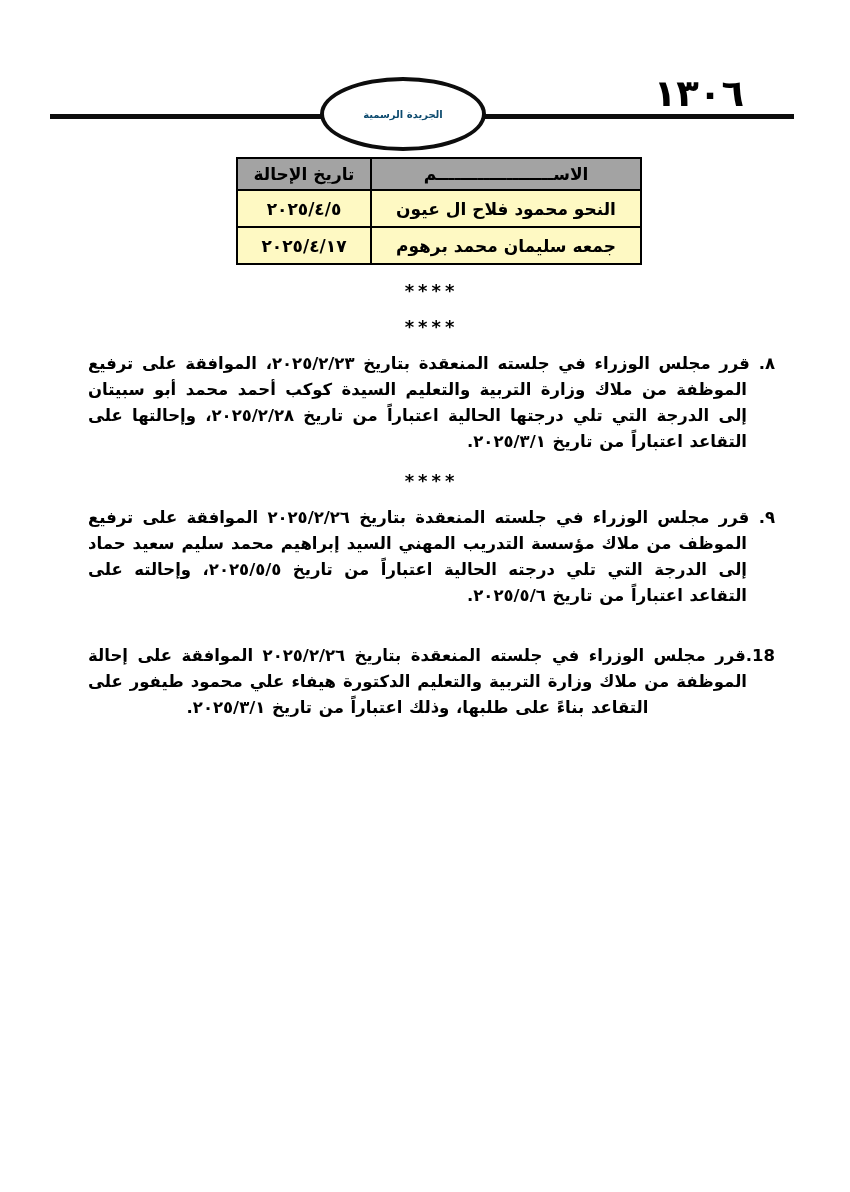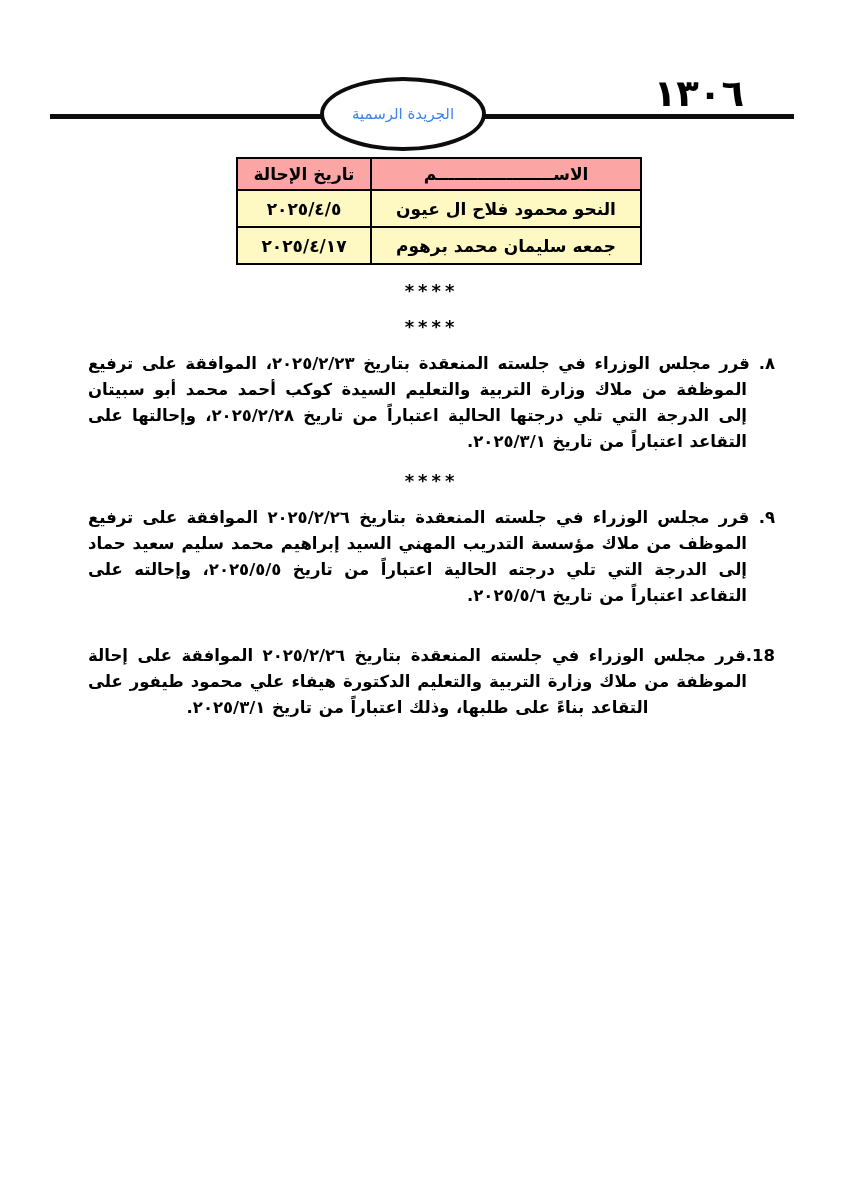--- a/index.html
+++ b/index.html
@@ -44,23 +44,23 @@
     height: 66px;
     background: #ffffff;
     border: 4px solid #0d0d0d;
     border-radius: 50%;
     z-index: 2;
     display: flex;
     align-items: center;
     justify-content: center;
   }
   .badge-ellipse span {
-    font-size: 15px;
-    font-weight: 400;
-    color: #3b82f6;
+    font-size: 10px;
+    font-weight: 700;
+    color: #0c4a6e;
   }
 
   
   main {
     position: absolute;
     top: 150px;
     right: 75px;
     left: 88px;
     z-index: 2;
   }
@@ -94,21 +94,21 @@
   }
   table.referral th, table.referral td {
     border: 2px solid #000000;
     font-weight: 700;
     text-align: center;
     vertical-align: middle;
     padding: 0 6px;
     overflow: hidden;
     white-space: nowrap;
   }
-  table.referral th { height: 30px; font-size: 17px; background: #fca5a5; }
+  table.referral th { height: 30px; font-size: 17px; background: #a3a3a3; }
   table.referral td { height: 35px; font-size: 17px; background: #fef9c3; }
   col.name-col { width: 270px; }
   col.date-col { width: 134px; }
 
   .spacer-item10 { height: 34px; }
 </style>
 </head>
 <body>
 
 <header>

